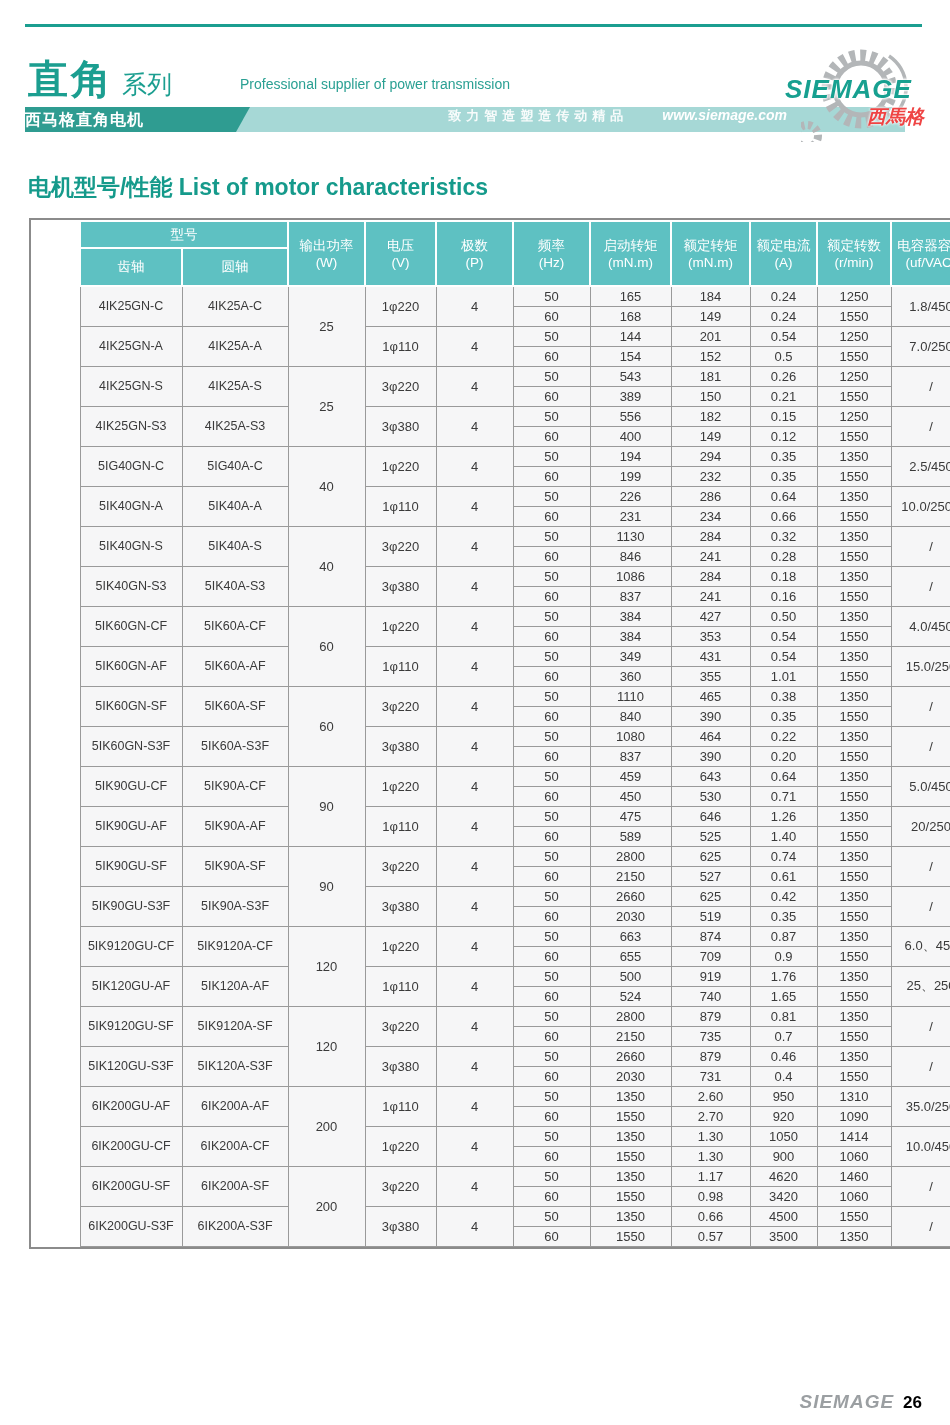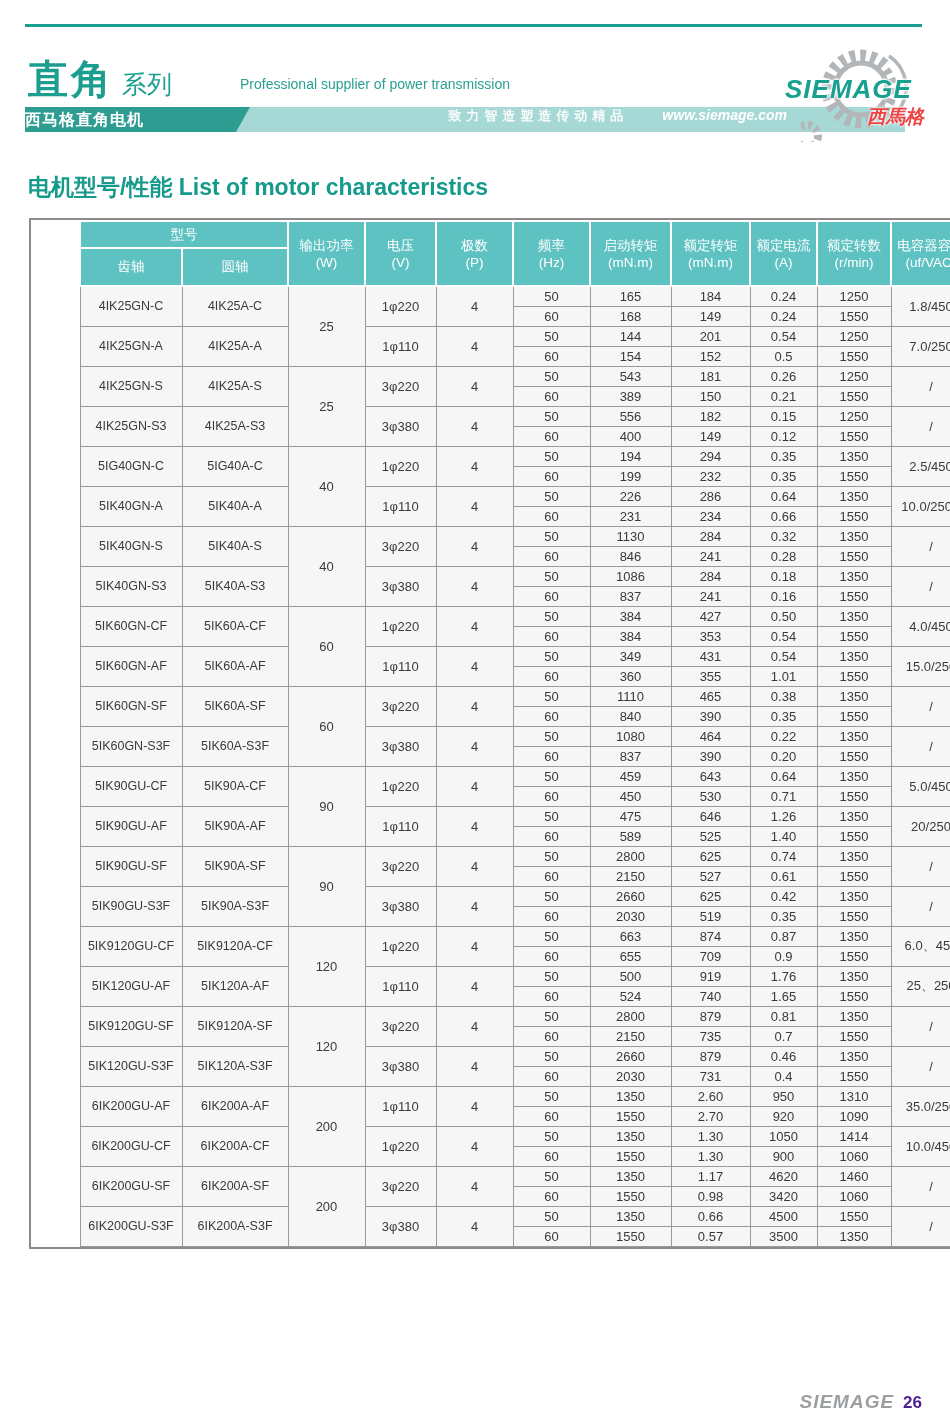--- a/index.html
+++ b/index.html
@@ -43,21 +43,21 @@
   th { background:#5ec1c2; color:#fff; border:2px solid #fff; font-weight:normal; font-size:13.5px; padding:1px 0; text-align:center; }
   thead .hline { line-height:17px; }
   thead tr.r1 th { height:27px; }
   thead tr.r2 th { height:38px; }
   td { border:1px solid #9a9a9a; text-align:center; font-size:13px; color:#3a3a3a;
        background:#f6f6f7; height:20px; padding:0; overflow:hidden; white-space:nowrap; }
   td.c-model { font-size:12.5px; }
 
   .footer { position:absolute; right:28px; bottom:12px; display:flex; align-items:baseline; gap:9px; }
   .footer-brand { color:#9b9fa2; font-size:19px; font-weight:bold; font-style:italic; letter-spacing:1px; }
-  .footer-page { color:#4c1d95; font-size:17px; font-weight:bold; }
+  .footer-page { color:#000000; font-size:17px; font-weight:bold; }
 </style>
 </head>
 <body>
 
 <div class="page">
 
   <div class="top-rule"></div>
 
   <div class="brand-row">
     <span class="brand-main">直角</span><span class="brand-sub">系列</span>

